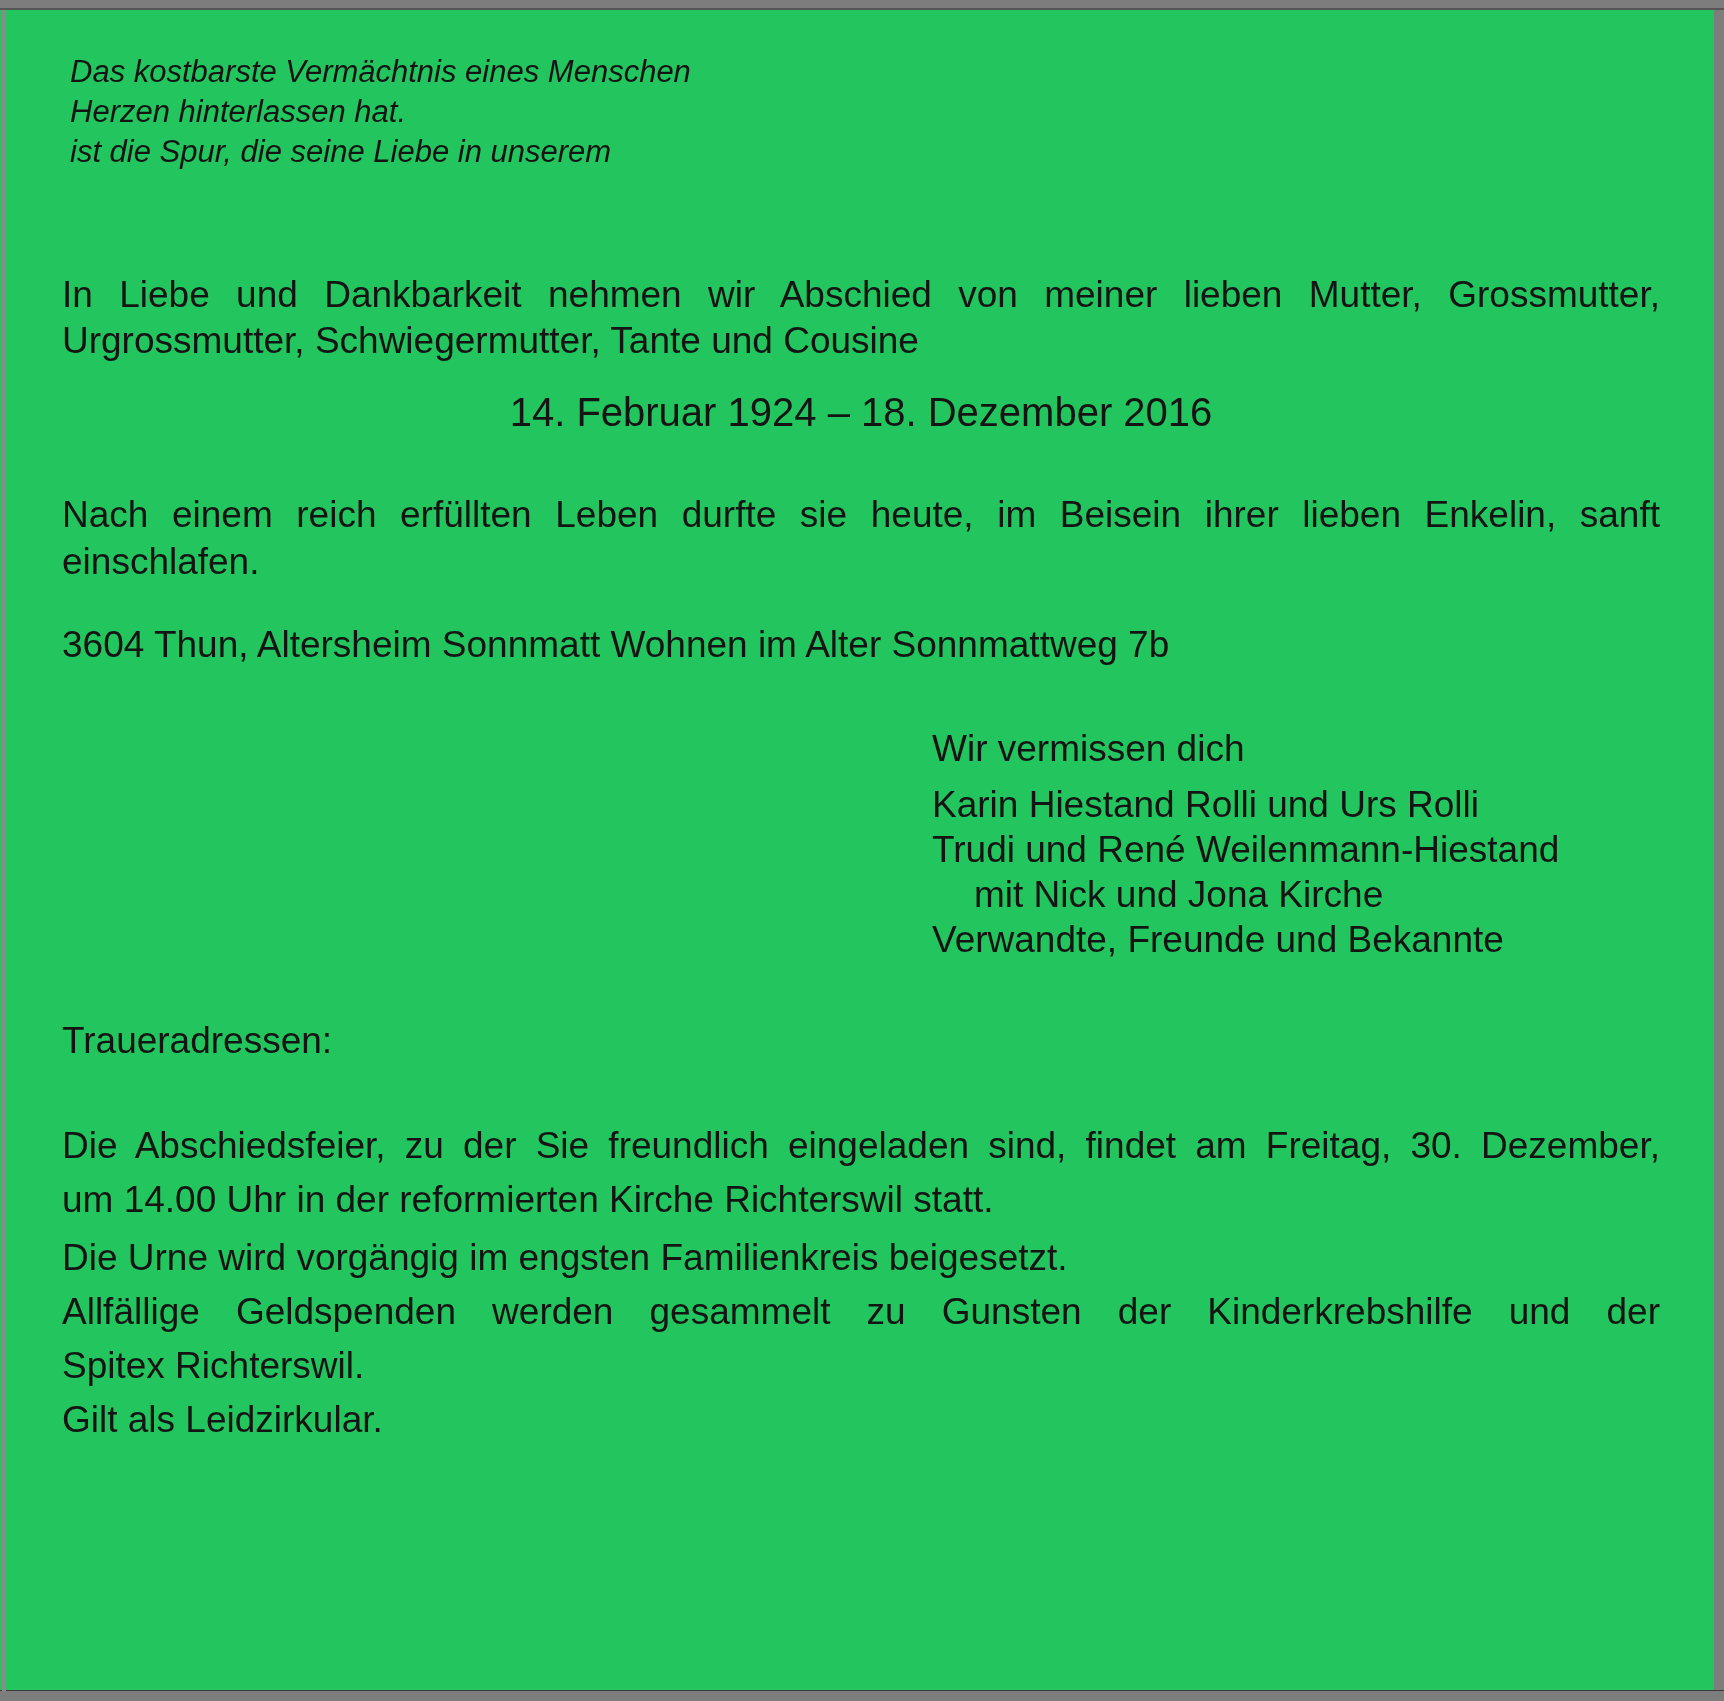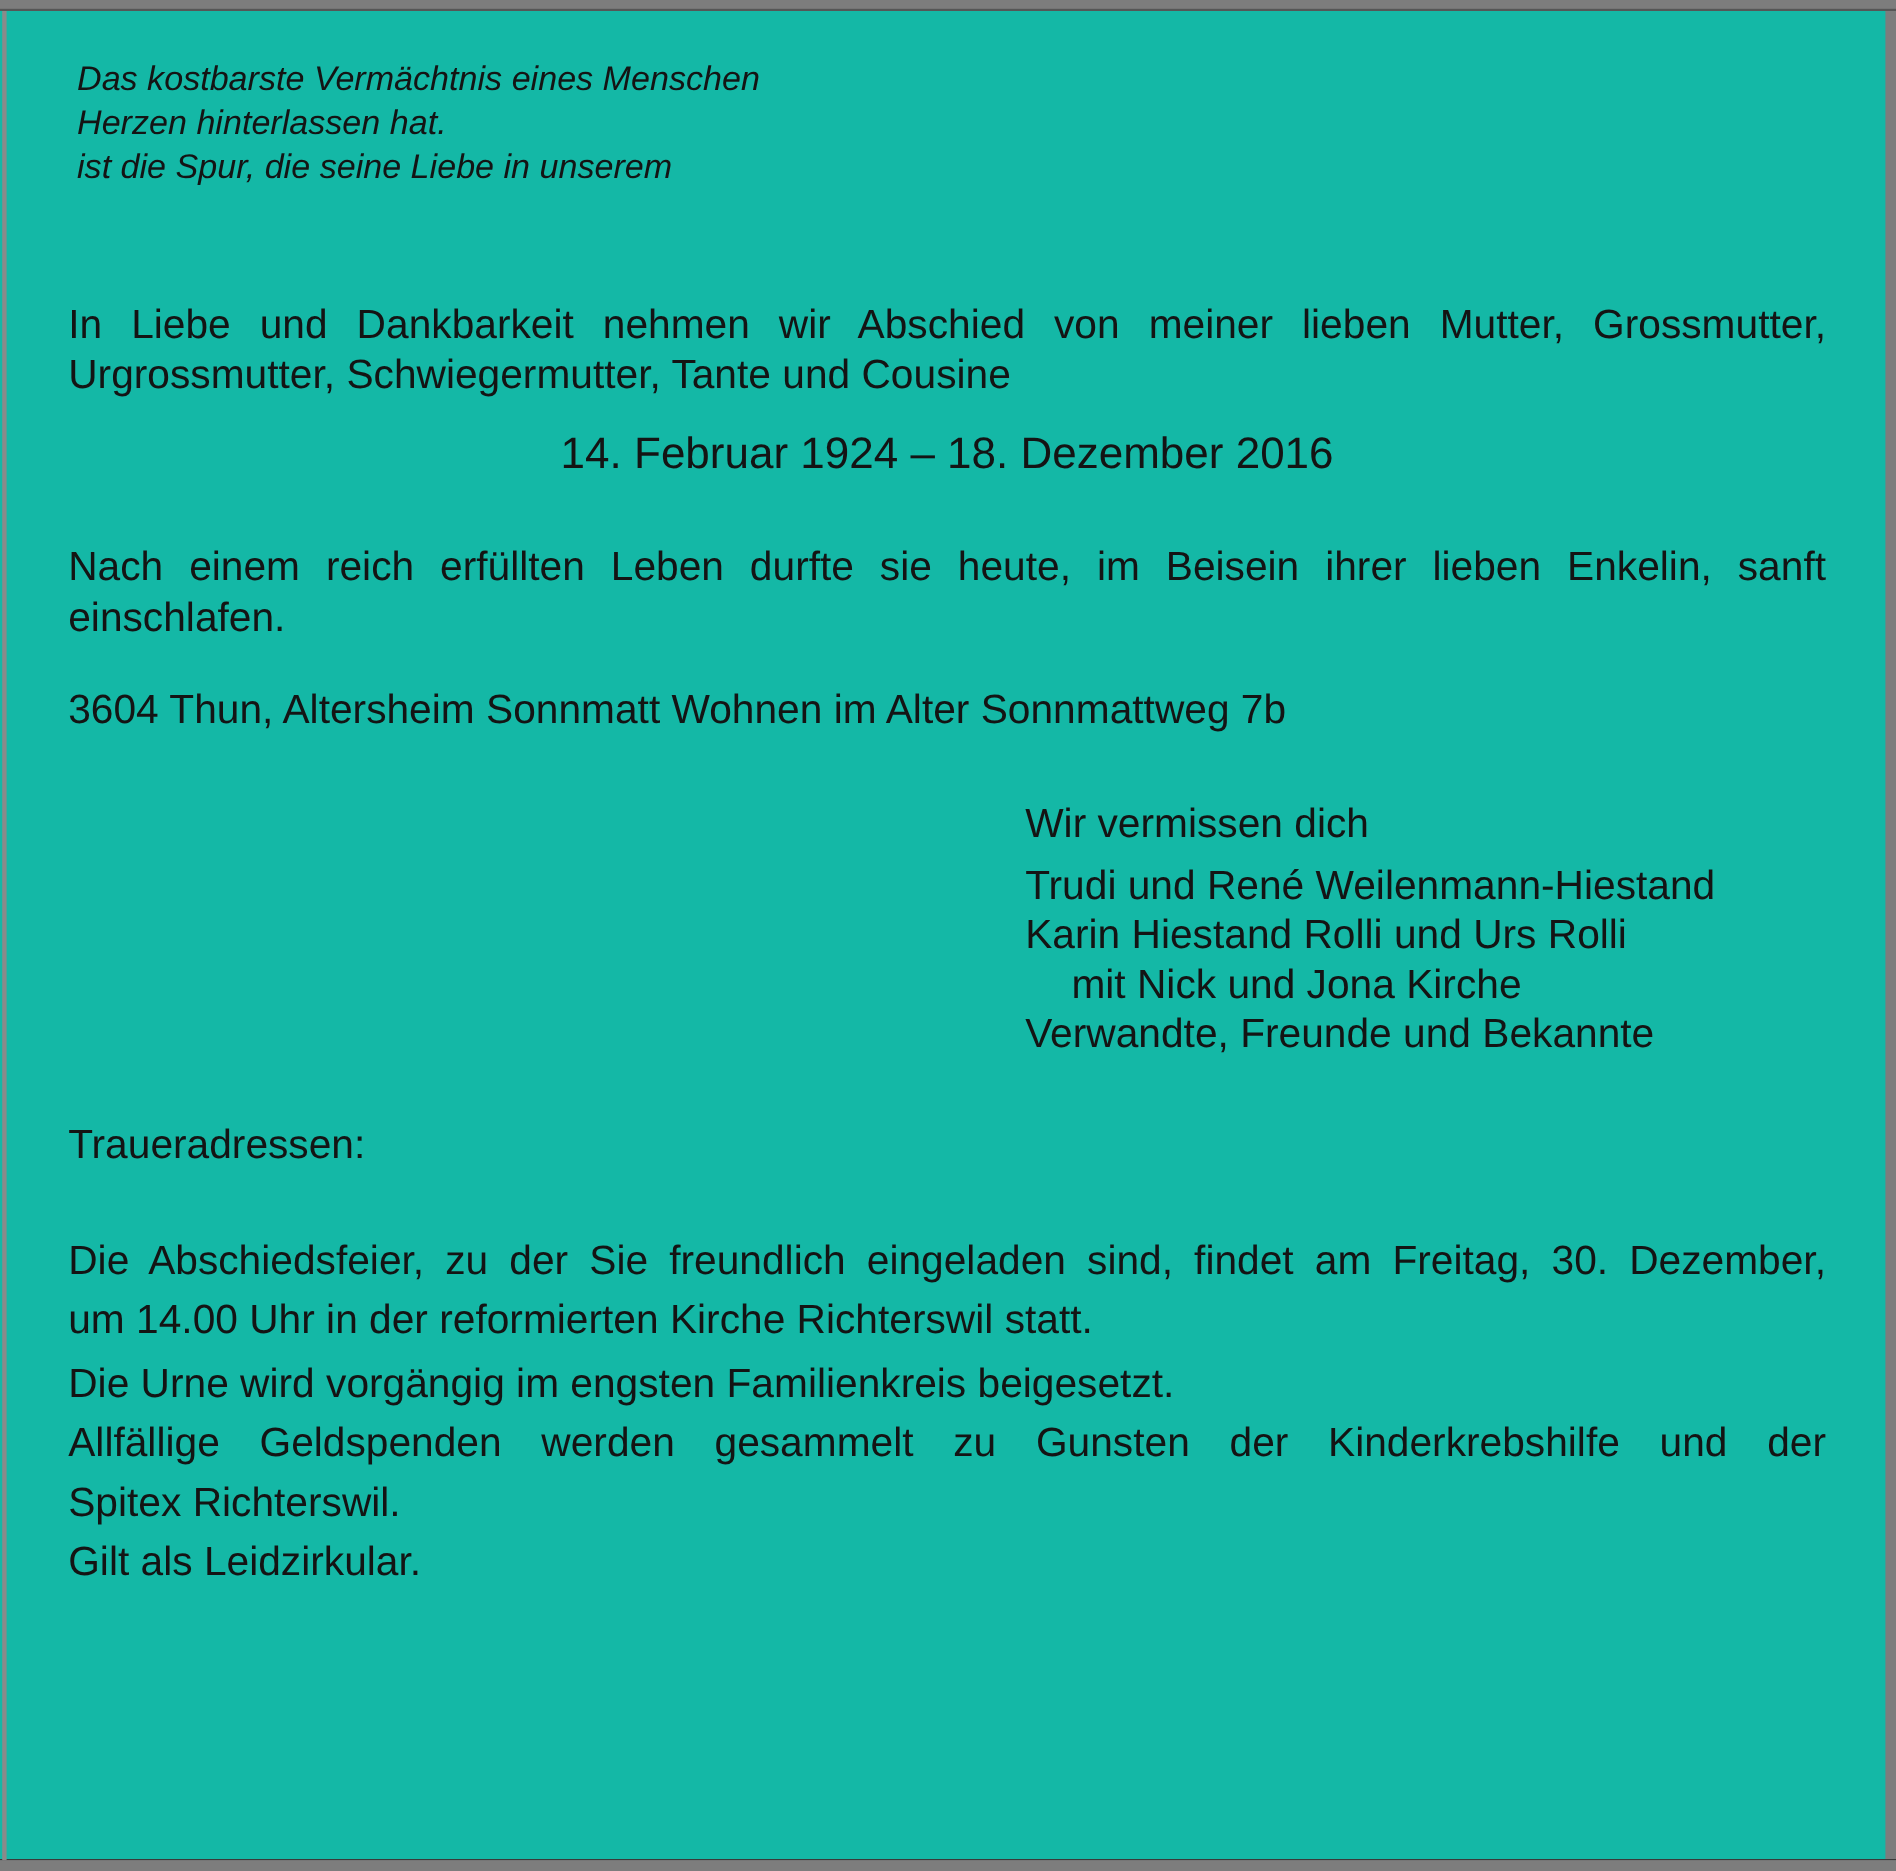--- a/index.html
+++ b/index.html
@@ -1,20 +1,20 @@
 <!DOCTYPE html>
 <html><head>
 <meta charset="utf-8">
 <style>
   html, body { margin: 0; padding: 0; background: #ffffff; }
   .page {
     position: relative;
     width: 1724px;
     height: 1701px;
-    background: #14b8a6;
+    background: #22c55e;
     font-family: "Liberation Sans", sans-serif;
     color: #141414;
     overflow: hidden;
   }
   
   .band-top    { position: absolute; left: 0; top: 0; width: 100%; height: 8px; background: #7d7d7d; border-bottom: 2px solid #565656; z-index: 5; }
   .band-right  { position: absolute; right: 0; top: 0; width: 10px; height: 100%; background: #7d7d7d; z-index: 4; }
   .band-bottom { position: absolute; left: 0; bottom: 0; width: 100%; height: 10px; background: #7d7d7d; border-top: 1px solid #3a3a3a; z-index: 4; }
   .edge-left   { position: absolute; left: 2px; top: 10px; bottom: 10px; width: 4px; background: #8a8a8a; z-index: 4; }
 
@@ -79,22 +79,22 @@
     <div class="passing body-text">
       <div class="line-just">Nach einem reich erfüllten Leben durfte sie heute, im Beisein ihrer lieben Enkelin, sanft</div>
       <div>einschlafen.</div>
     </div>
 
     <div class="residence body-text">3604 Thun, Altersheim Sonnmatt Wohnen im Alter Sonnmattweg 7b</div>
 
     <div class="farewell-heading body-text">Wir vermissen dich</div>
 
     <div class="mourners body-text">
+      <div>Karin Hiestand Rolli und Urs Rolli</div>
       <div>Trudi und René Weilenmann-Hiestand</div>
-      <div>Karin Hiestand Rolli und Urs Rolli</div>
       <div class="mourner-indent">mit Nick und Jona Kirche</div>
       <div>Verwandte, Freunde und Bekannte</div>
     </div>
 
     <div class="trauer-label body-text">Traueradressen:</div>
 
 
     <div class="service body-text">
       <div class="line-just">Die Abschiedsfeier, zu der Sie freundlich eingeladen sind, findet am Freitag, 30. Dezember,</div>
       <div>um 14.00 Uhr in der reformierten Kirche Richterswil statt.</div>

